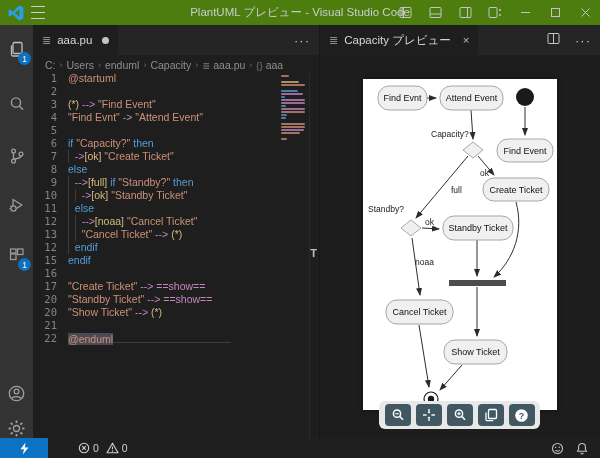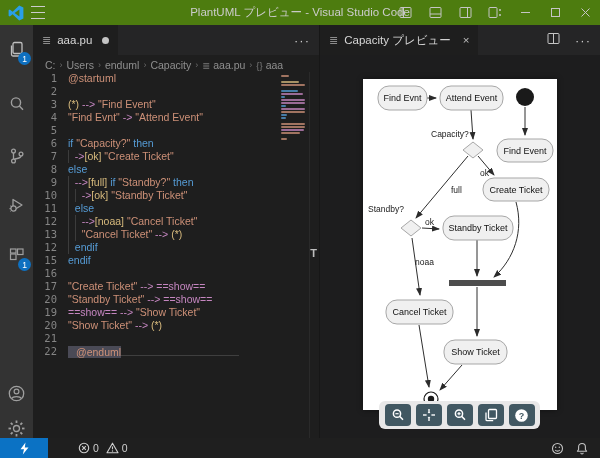--- a/index.html
+++ b/index.html
@@ -219,24 +219,23 @@
           <div class="code-line"><span class="ln">9</span><span><span class="guide">  </span><span style="color: rgb(197, 134, 192);">--&gt;</span><span style="color: rgb(215, 186, 125);">[full]</span><span style="color: rgb(212, 212, 212);"> </span><span style="color: rgb(86, 156, 214);">if</span><span style="color: rgb(212, 212, 212);"> </span><span style="color: rgb(206, 145, 120);">"Standby?"</span><span style="color: rgb(212, 212, 212);"> </span><span style="color: rgb(86, 156, 214);">then</span></span></div>
           <div class="code-line"><span class="ln">10</span><span><span class="guide">  </span><span class="guide">  </span><span style="color: rgb(197, 134, 192);">-&gt;</span><span style="color: rgb(215, 186, 125);">[ok]</span><span style="color: rgb(212, 212, 212);"> </span><span style="color: rgb(206, 145, 120);">"Standby Ticket"</span></span></div>
           <div class="code-line"><span class="ln">11</span><span><span class="guide">  </span><span style="color: rgb(86, 156, 214);">else</span></span></div>
           <div class="code-line"><span class="ln">12</span><span><span class="guide">  </span><span class="guide">  </span><span style="color: rgb(197, 134, 192);">--&gt;</span><span style="color: rgb(215, 186, 125);">[noaa]</span><span style="color: rgb(212, 212, 212);"> </span><span style="color: rgb(206, 145, 120);">"Cancel Ticket"</span></span></div>
           <div class="code-line"><span class="ln">13</span><span><span class="guide">  </span><span class="guide">  </span><span style="color: rgb(206, 145, 120);">"Cancel Ticket"</span><span style="color: rgb(212, 212, 212);"> </span><span style="color: rgb(197, 134, 192);">--&gt;</span><span style="color: rgb(212, 212, 212);"> </span><span style="color: rgb(215, 186, 125);">(*)</span></span></div>
           <div class="code-line"><span class="ln">12</span><span><span class="guide">  </span><span style="color: rgb(86, 156, 214);">endif</span></span></div>
           <div class="code-line"><span class="ln">15</span><span><span style="color: rgb(86, 156, 214);">endif</span></span></div>
           <div class="code-line"><span class="ln">16</span><span></span></div>
           <div class="code-line"><span class="ln">17</span><span><span style="color: rgb(206, 145, 120);">"Create Ticket"</span><span style="color: rgb(212, 212, 212);"> </span><span style="color: rgb(197, 134, 192);">--&gt;</span><span style="color: rgb(212, 212, 212);"> </span><span style="color: rgb(197, 134, 192);">==show==</span></span></div>
           <div class="code-line"><span class="ln">20</span><span><span style="color: rgb(206, 145, 120);">"Standby Ticket"</span><span style="color: rgb(212, 212, 212);"> </span><span style="color: rgb(197, 134, 192);">--&gt;</span><span style="color: rgb(212, 212, 212);"> </span><span style="color: rgb(197, 134, 192);">==show==</span></span></div>
-          <div class="code-line"><span class="ln">19</span><span><span style="color: rgb(197, 134, 192);">==show==</span><span style="color: rgb(212, 212, 212);"> </span><span style="color: rgb(197, 134, 192);">--&gt;</span><span style="color: rgb(212, 212, 212);"> </span><span style="color: rgb(206, 145, 120);">"Show Ticket"</span></span></div>
           <div class="code-line"><span class="ln">20</span><span><span style="color: rgb(206, 145, 120);">"Show Ticket"</span><span style="color: rgb(212, 212, 212);"> </span><span style="color: rgb(197, 134, 192);">--&gt;</span><span style="color: rgb(212, 212, 212);"> </span><span style="color: rgb(215, 186, 125);">(*)</span></span></div>
           <div class="code-line"><span class="ln">21</span><span></span></div>
-          <div class="code-line"><span class="ln">22</span><span><span class="sel" style="color: rgb(206, 145, 120); padding-left: 8px;">@enduml</span><span class="ruleline"></span></span></div>
+          <div class="code-line"><span class="ln">22</span><span><span class="sel" style="color: rgb(206, 145, 120);">@enduml</span><span class="ruleline"></span></span></div>
         </div>
       <div class="minimap">
           <div style="height: 2px; width: 8.1px; background: rgb(206, 145, 120); opacity: 0.75;"></div>
           <div style="height: 2px; width: 0px; background: transparent; opacity: 0.75;"></div>
           <div style="height: 2px; width: 18px; background: rgb(215, 186, 125); opacity: 0.75;"></div>
           <div style="height: 2px; width: 24px; background: rgb(206, 145, 120); opacity: 0.75;"></div>
           <div style="height: 2px; width: 0px; background: transparent; opacity: 0.75;"></div>
           <div style="height: 2px; width: 17.1px; background: rgb(86, 156, 214); opacity: 0.75;"></div>
           <div style="height: 2px; width: 21.6px; background: rgb(197, 134, 192); opacity: 0.75;"></div>
           <div style="height: 2px; width: 3.6px; background: rgb(86, 156, 214); opacity: 0.75;"></div>

